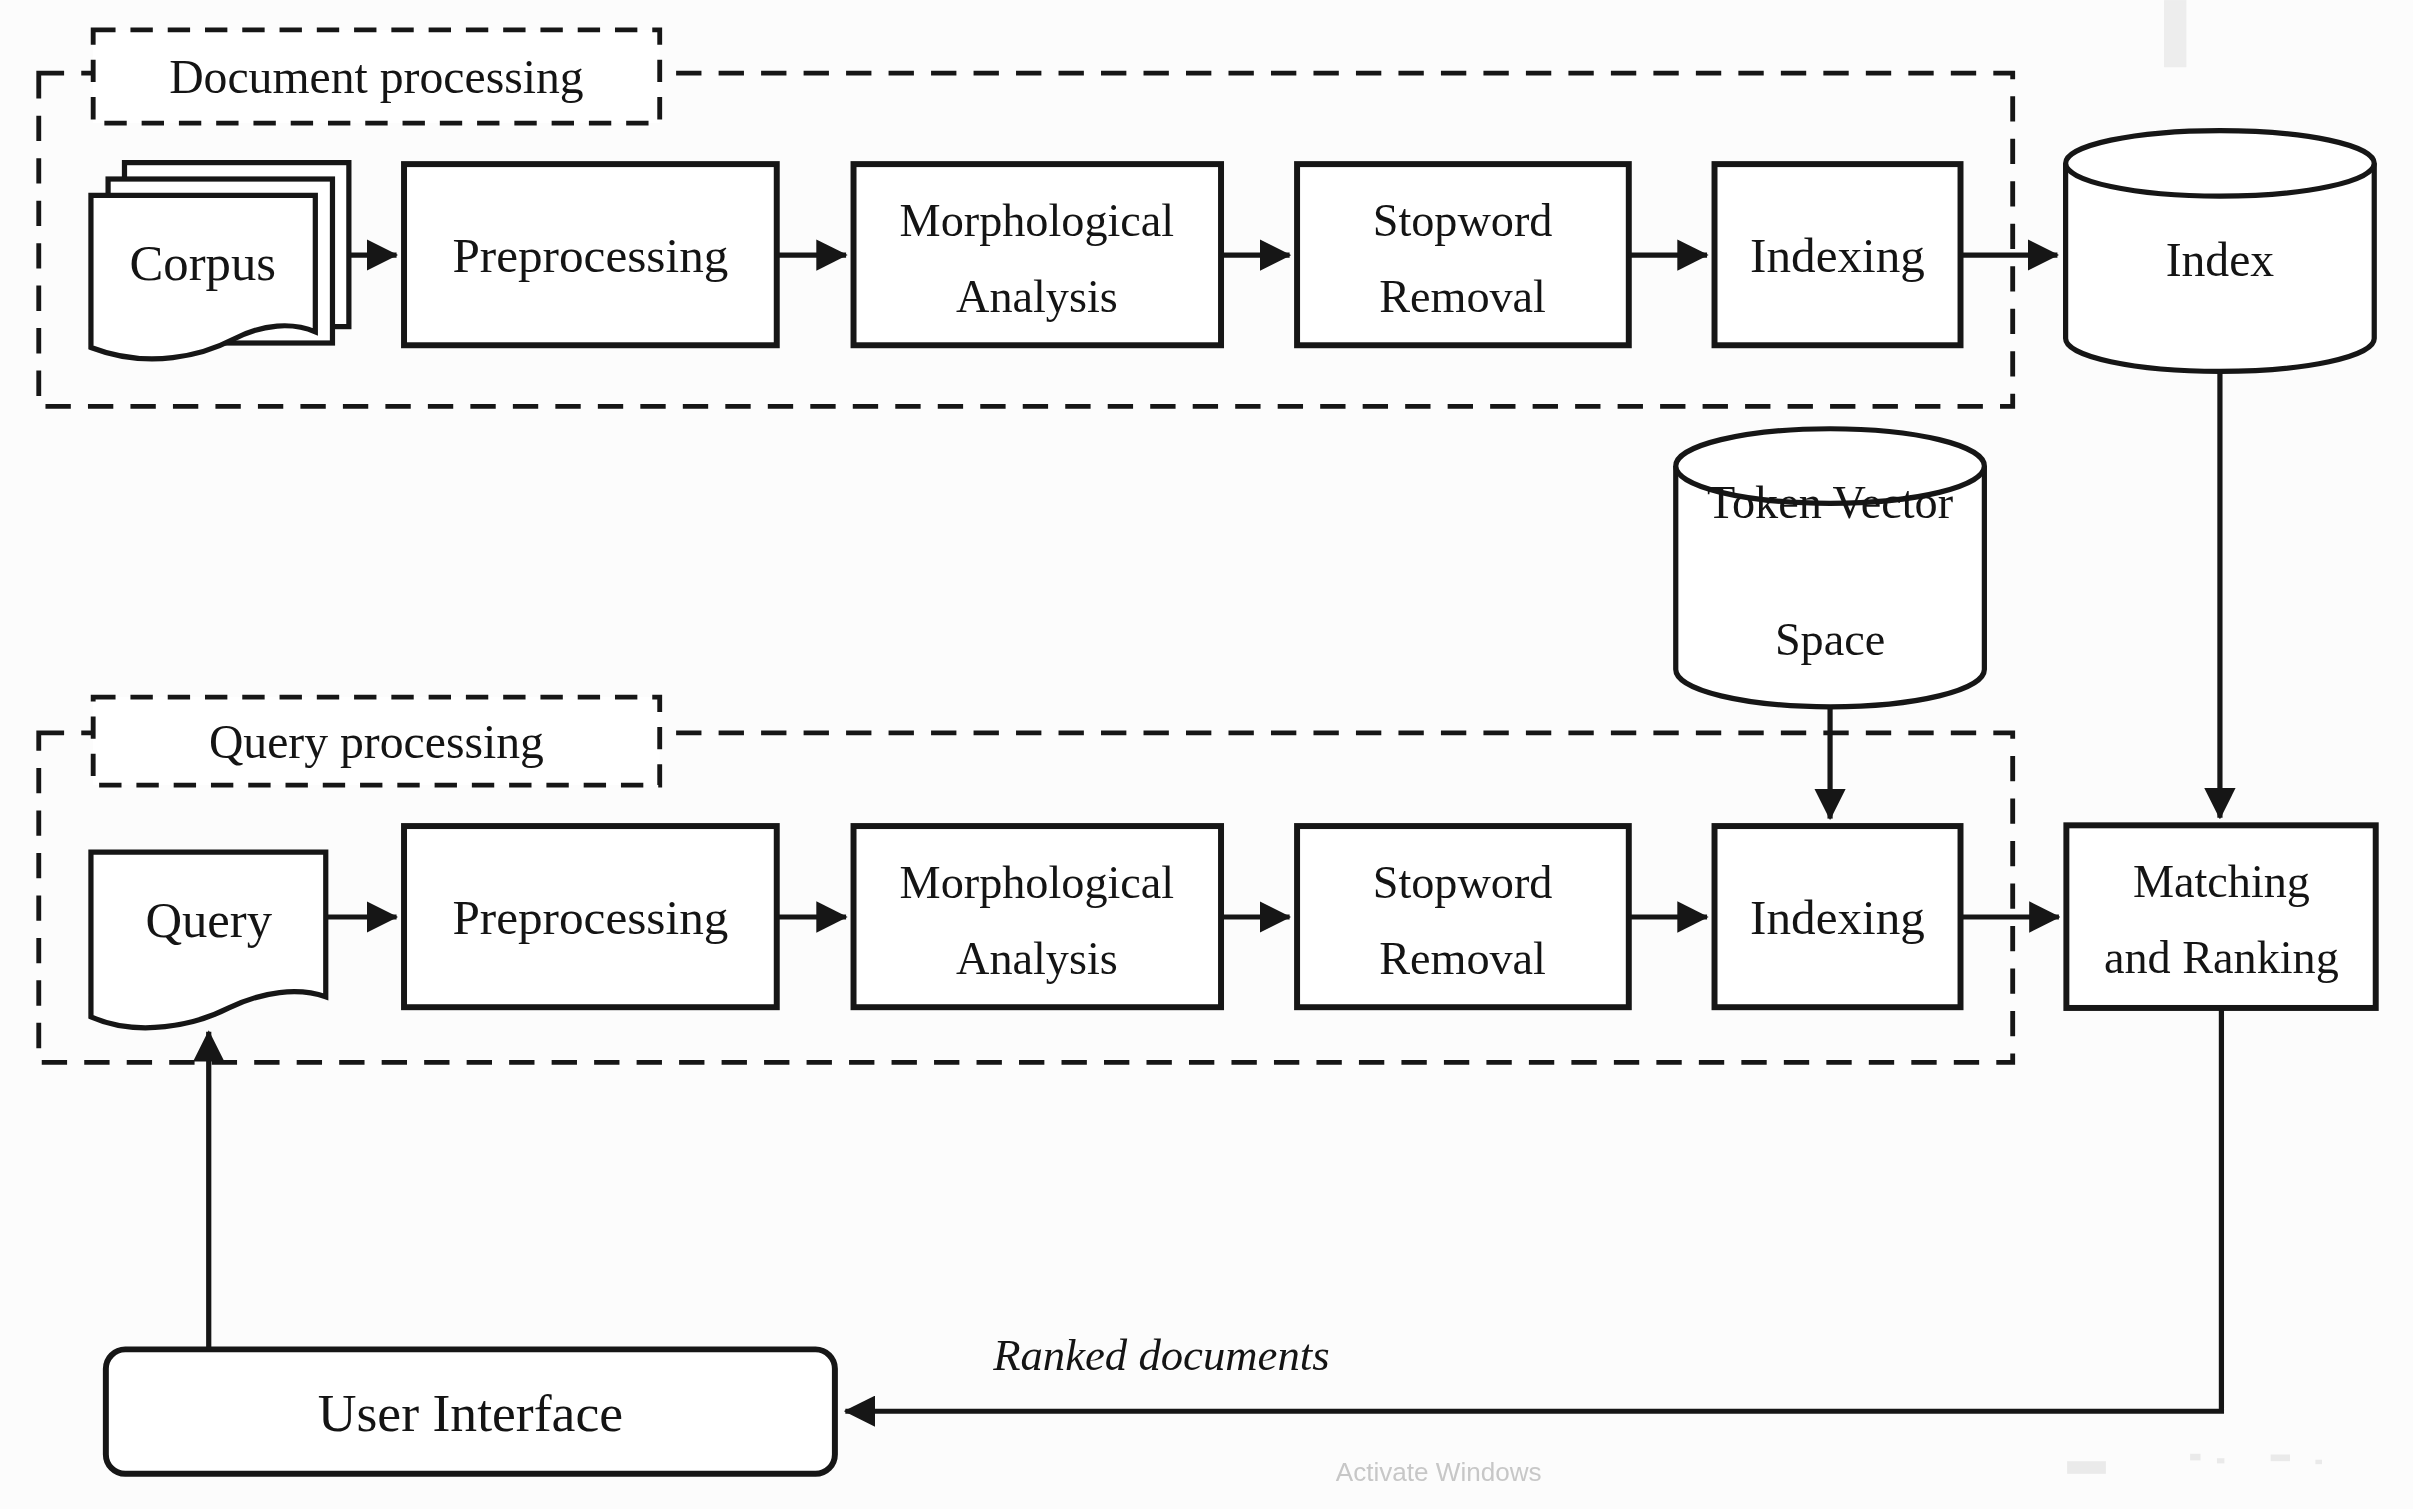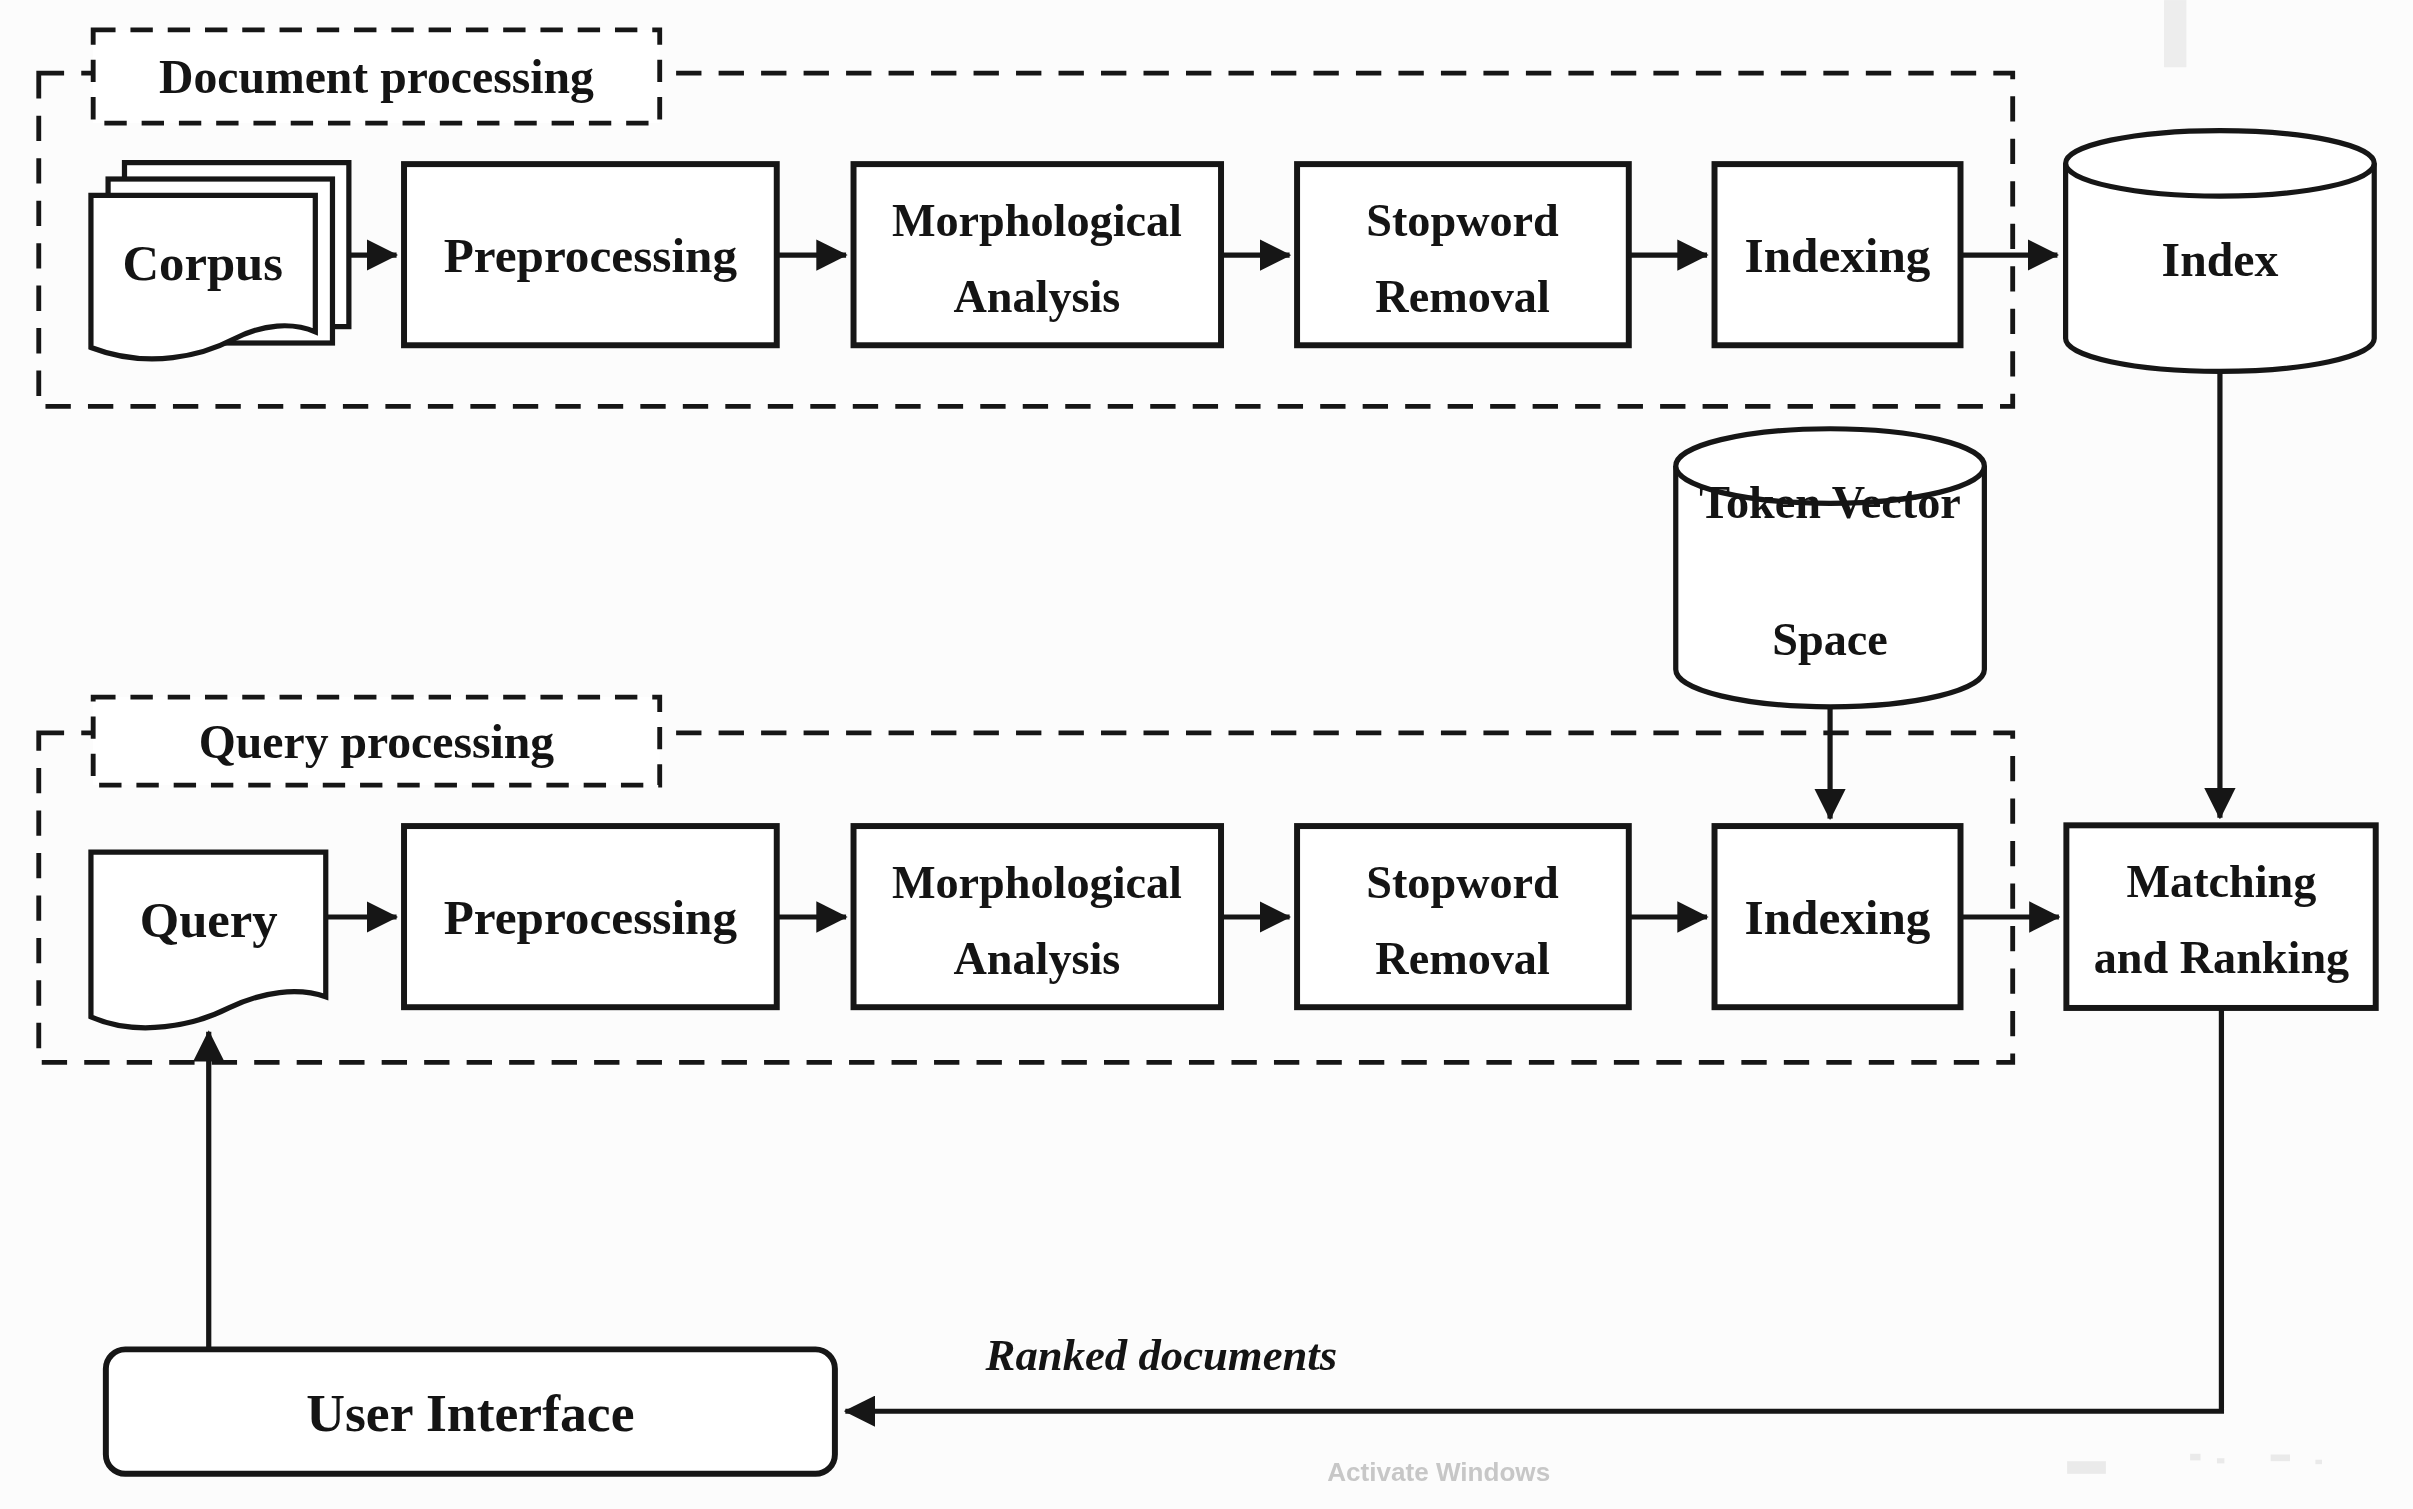--- a/index.html
+++ b/index.html
@@ -8,21 +8,20 @@
     width: 2413px;
     height: 1509px;
     overflow: hidden;
     background: #fcfcfc;
     font-family: "Liberation Serif", serif;
   }
   #stage {
     position: relative;
     width: 2413px;
     height: 1221px;
-    font-weight: bold;
   }
   svg { position: absolute; left: 0; top: 0; }
 
   .box        { fill: #ffffff; stroke: #161616; stroke-width: 8; }
   .page       { fill: #ffffff; stroke: #161616; stroke-width: 7; }
   .cyl        { fill: #ffffff; stroke: #161616; stroke-width: 7; }
   .dashedbox  { fill: none; stroke: #161616; stroke-width: 6.5; stroke-dasharray: 34 23; }
   .labelbox   { fill: #ffffff; stroke: #161616; stroke-width: 6.5; stroke-dasharray: 30 20; }
   .arrow      { fill: none; stroke: #161616; stroke-width: 7; }
   .uibox      { fill: #ffffff; stroke: #161616; stroke-width: 8; }

